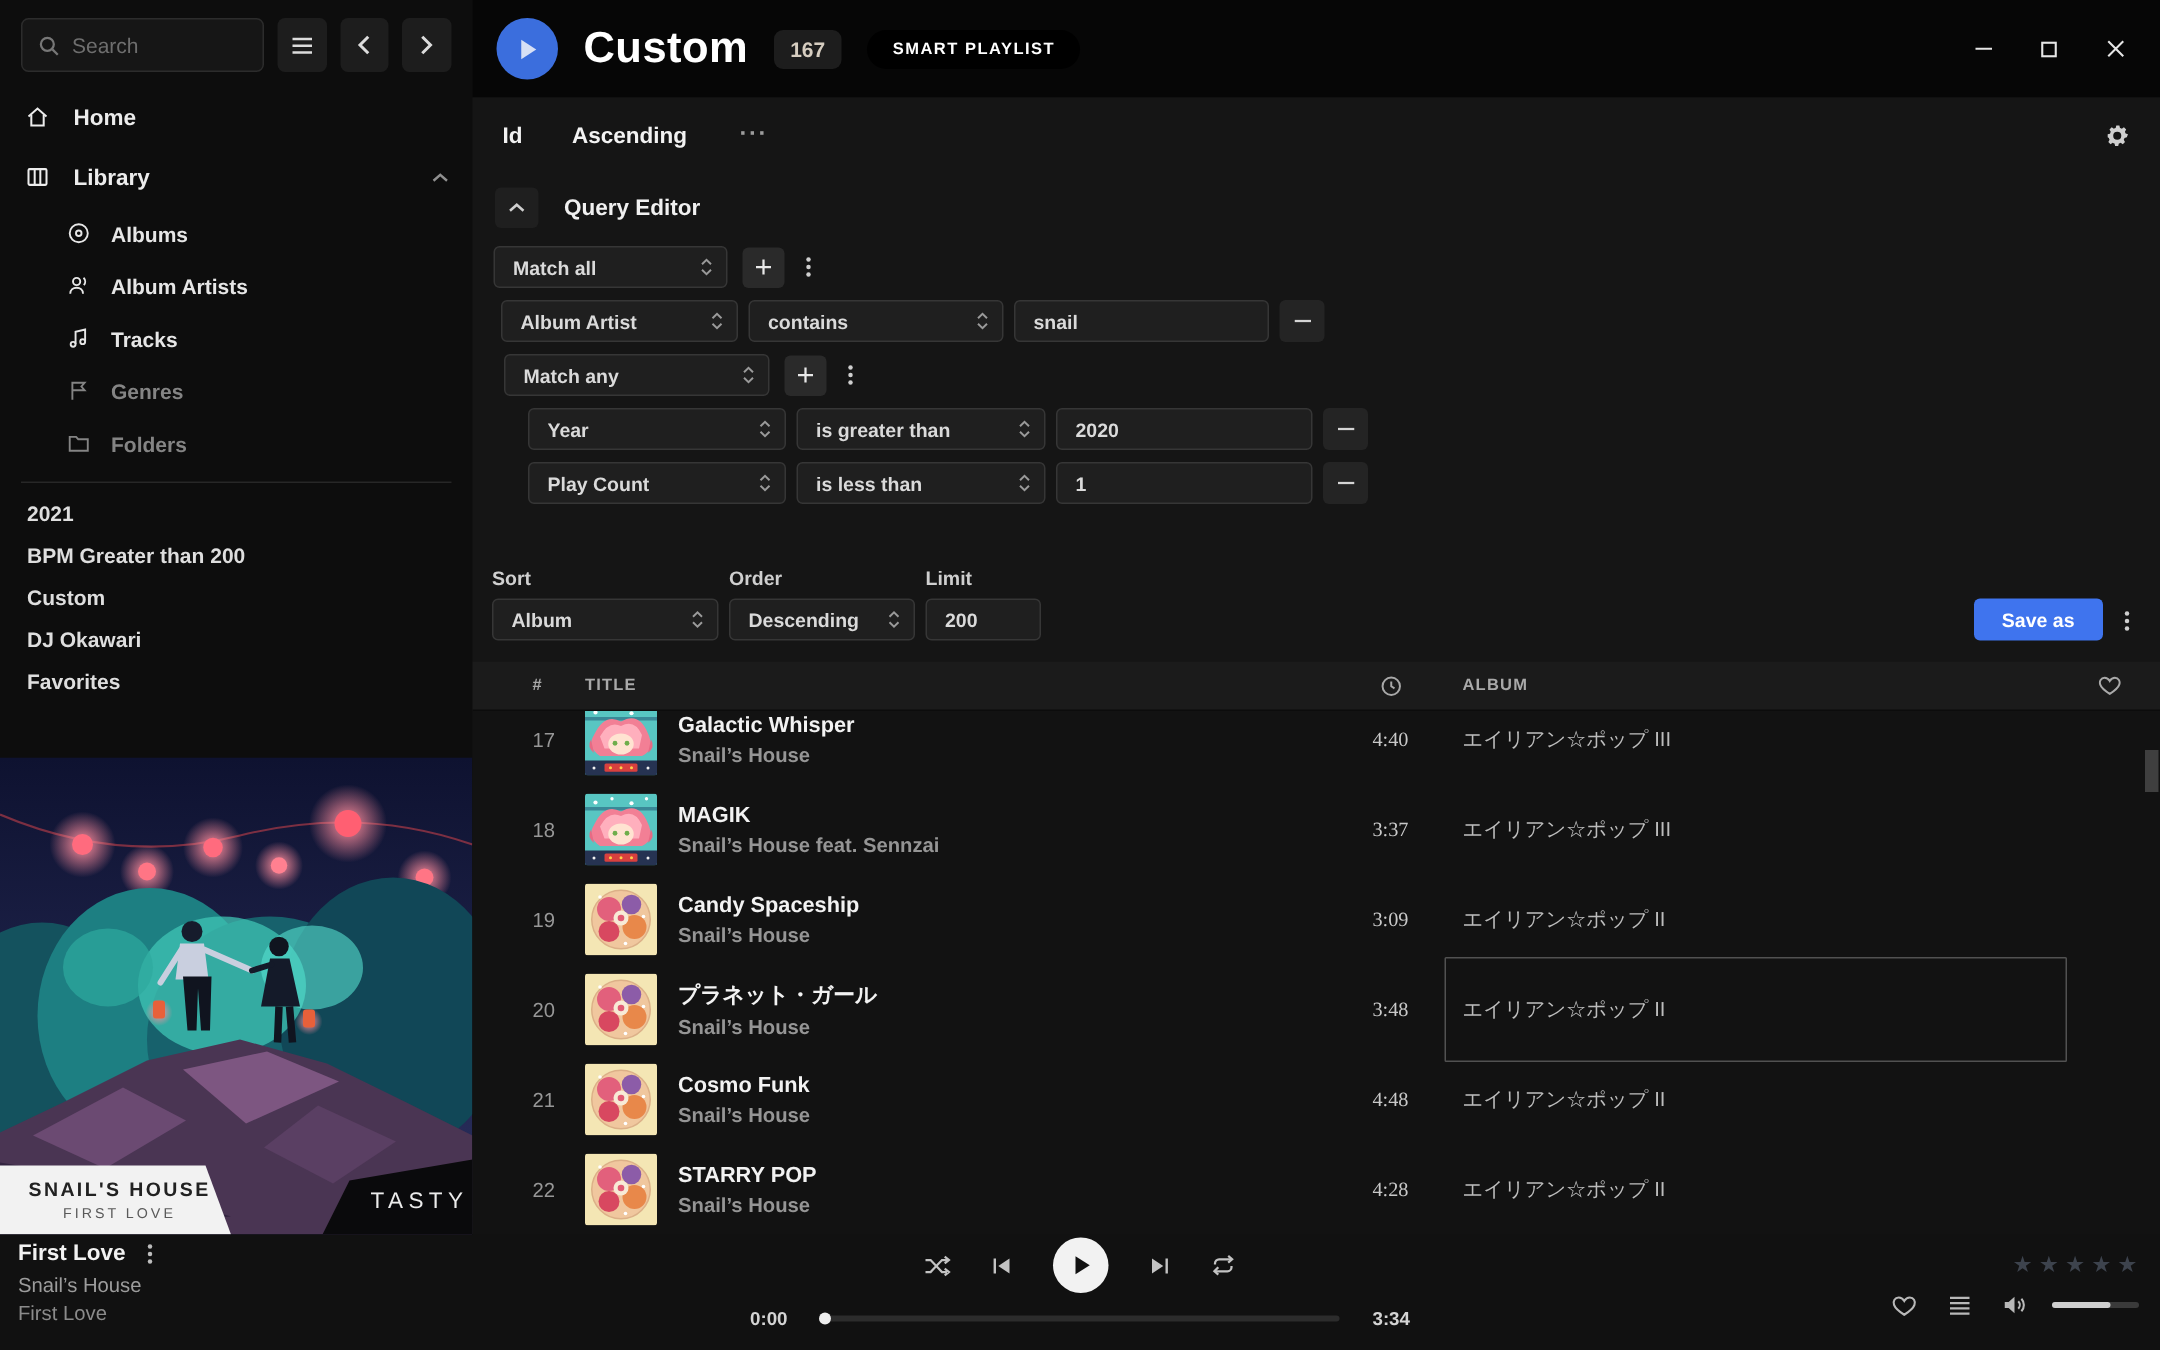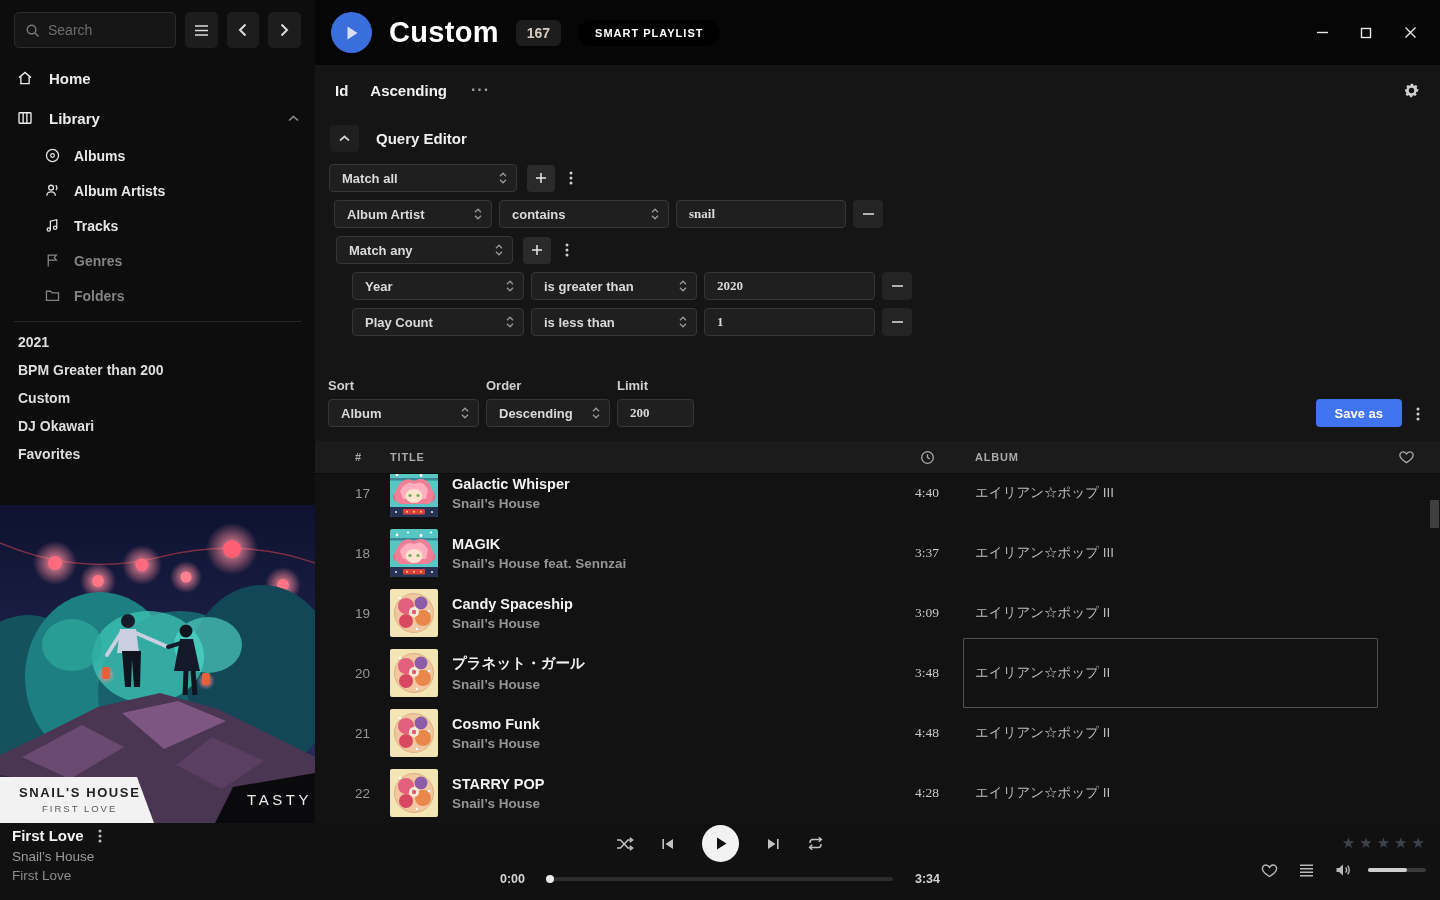--- a/index.html
+++ b/index.html
@@ -43,37 +43,37 @@
   .page-title { font-size:29px; font-weight:800; color:#ffffff; letter-spacing:.3px; }
   .count-badge { background:#1d1d1d; color:#d6cdc0; font-size:14px; font-weight:700;
     padding:5px 11px; border-radius:6px; }
   .smart-pill { background:#000; color:#fff; font-size:11px; font-weight:800; letter-spacing:1px;
     padding:7px 17px; border-radius:14px; }
   .win-controls { margin-left:auto; display:flex; gap:16px; }
   .win-btn { width:28px; height:28px; background:none; border:none; color:#e6e6e6;
     display:flex; align-items:center; justify-content:center; cursor:pointer; }
 
   .panel { background:#151515; padding:0 13px 14px 13px; flex:none; }
-  .toolbar-row { height:50px; display:flex; align-items:center; gap:14px; padding:16px 7px; }
+  .toolbar-row { height:50px; display:flex; align-items:center; gap:25px; padding:16px 7px; }
   .tb-id { font-size:15px; font-weight:800; color:#f2f2f2; cursor:pointer; }
   .tb-asc { font-size:15px; font-weight:800; color:#f2f2f2; margin-left:8px; cursor:pointer; }
   .tb-more { color:#9c9c9c; font-weight:800; letter-spacing:1px; margin-left:10px; cursor:pointer; }
   .tb-gear { margin-left:auto; color:#cfcfcf; cursor:pointer; }
 
   .qe-head { display:flex; align-items:center; gap:17px; margin:10px 0 12px 2px; }
   .collapse-btn { width:29px; height:27px; background:#1f1f1f; border:none; border-radius:4px;
     color:#cfcfcf; display:flex; align-items:center; justify-content:center; cursor:pointer; }
   .qe-title { font-size:15px; font-weight:700; color:#f0f0f0; }
   .qrow { display:flex; align-items:center; gap:7px; margin-bottom:8px; }
   .select, .tinput { height:28px; background:#1f1f1f; border:1px solid #363636; border-radius:4px;
     display:flex; align-items:center; padding:0 9px 0 12px; font-size:13px; font-weight:600;
     color:#dadada; cursor:pointer; }
   .select .lbl { flex:1; }
   .tinput input { background:transparent; border:none; outline:none; color:#dadada;
-    font-size:13px; font-weight:600; width:100%; font-family:Liberation Serif, serif; }
+    font-size:13px; font-weight:600; width:100%; font-family:Liberation Sans, sans-serif; }
   .spin { color:#9a9a9a; margin-left:8px; }
   .sq-btn { width:28px; height:27px; background:#2a2a2a; border:none; border-radius:4px;
     color:#e8e8e8; display:flex; align-items:center; justify-content:center; cursor:pointer; }
   .kebab-btn { width:18px; height:27px; background:none; border:none; color:#cfcfcf;
     display:flex; align-items:center; justify-content:center; cursor:pointer; }
   .minus-btn { width:30px; height:28px; background:#242424; border:none; border-radius:4px;
     color:#d5d5d5; display:flex; align-items:center; justify-content:center; cursor:pointer; }
   .sort-row { display:flex; gap:7px; margin-top:42px; align-items:flex-end; }
   .fgroup { display:flex; flex-direction:column; gap:6px; }
   .flabel { font-size:13px; font-weight:600; color:#cfcfcf; }
@@ -405,21 +405,21 @@
       <div class="qe-head">
         <button class="collapse-btn">
           <svg width="11" height="7" viewBox="0 0 11 7" fill="none" stroke="currentColor" stroke-width="1.7">
               <path d="M1 5.5L5.5 1.5L10 5.5"></path>
             </svg>
         </button>
         <span class="qe-title">Query Editor</span>
       </div>
 
       <div class="qrow" style="margin-left:1px">
-        <div class="select" style="width:188px">
+        <div class="select" style="width:156px">
           <span class="lbl">Match all</span>
           <span class="spin">
             <svg width="8" height="12" viewBox="0 0 8 12" fill="none" stroke="currentColor" stroke-width="1.3">
                 <path d="M1 4.2L4 1.2l3 3M1 7.8l3 3 3-3"></path>
               </svg>
           </span>
         </div>
         <button class="sq-btn" style="margin-left:3px">
           <svg width="12" height="12" viewBox="0 0 12 12" stroke="currentColor" stroke-width="1.5">
               <path d="M6 1v10M1 6h10"></path>

